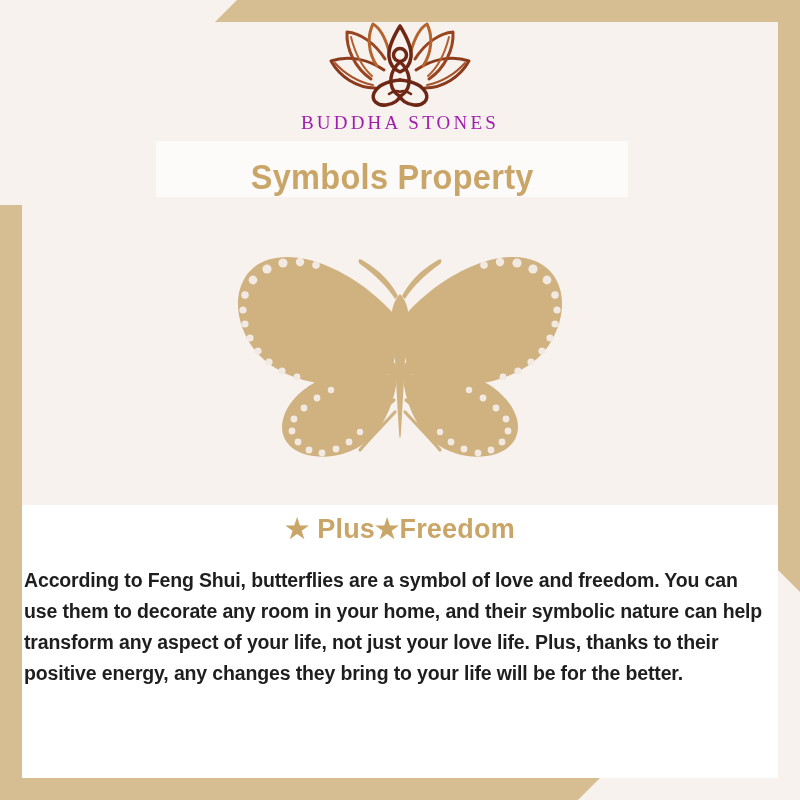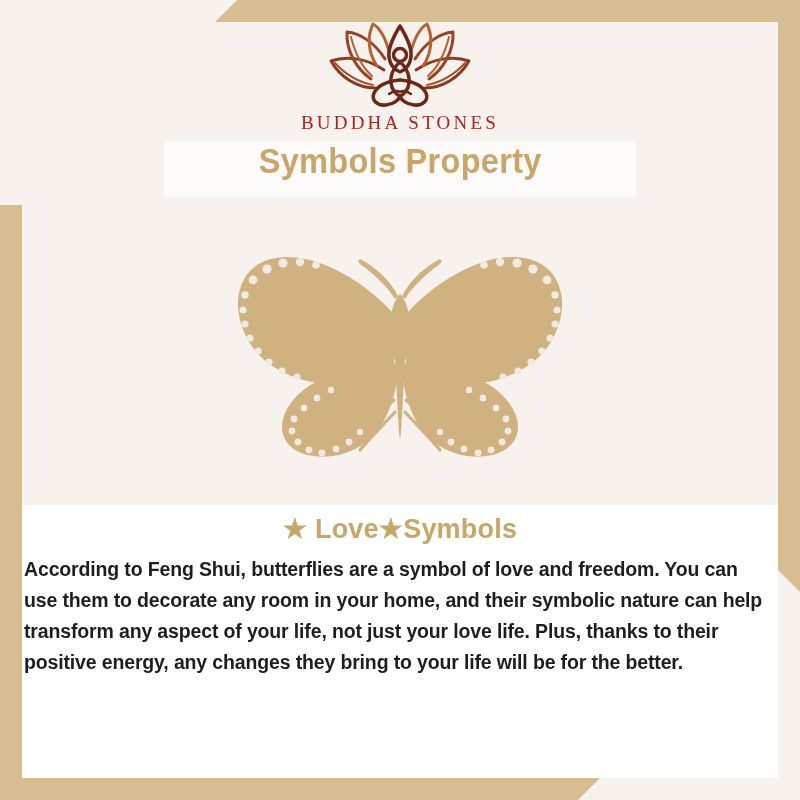--- a/index.html
+++ b/index.html
@@ -73,33 +73,33 @@
     width: 150px;
     height: 88px;
   }
   .logo-wordmark {
     display: block;
     margin-top: 2px;
     font-family: "Liberation Serif", serif;
     font-size: 19px;
     font-weight: 400;
     letter-spacing: 3.2px;
-    color: #b91c1c;
+    color: #a21caf;
   }
 
   
   .title-panel {
     position: absolute;
     top: 141px;
-    left: 164px;
+    left: 156px;
     width: 472px;
     height: 56px;
     background: #FDFAFA;
     display: flex;
-    align-items: flex-start;
+    align-items: flex-end;
     justify-content: center;
   }
   .title-text {
     font-family: "Liberation Sans Narrow", "Liberation Sans", sans-serif;
     font-size: 35px;
     font-weight: bold;
     color: #C9A668;
     letter-spacing: 0.3px;
     transform: scaleX(0.93);
   }
@@ -158,21 +158,21 @@
     text-align: center;
     font-family: "Liberation Sans Narrow", "Liberation Sans", sans-serif;
     font-size: 27px;
     font-weight: bold;
     color: #C9A668;
     letter-spacing: 0.2px;
     white-space: nowrap;
   }
 
   .paragraph {
-    margin: 9px 0 0 0;
+    margin: 20px 0 0 0;
     padding: 0 8px 0 2px;
     font-family: "Liberation Sans", sans-serif;
     font-size: 19.5px;
     font-weight: bold;
     line-height: 31px;
     color: #1E1E1E;
     letter-spacing: -0.15px;
   }
 </style>
 </head>
@@ -355,17 +355,17 @@
           <circle cx="276" cy="172" r="3.4"></circle>
             <circle cx="263" cy="162" r="3.4"></circle>
           <circle cx="249" cy="154" r="3.2"></circle>
         </g>
       </g>
     </svg>
   </div>
 
 
   <div class="body-panel">
-    <div class="subhead">★ Love★Symbols</div>
+    <div class="subhead">★ Plus★Freedom</div>
     <p class="paragraph">According to Feng Shui, butterflies are a symbol of love and freedom. You can use them to decorate any room in your home, and their symbolic nature can help transform any aspect of your life, not just your love life. Plus, thanks to their positive energy, any changes they bring to your life will be for the better.</p>
   </div>
 
 </div>
 
 </body></html>

